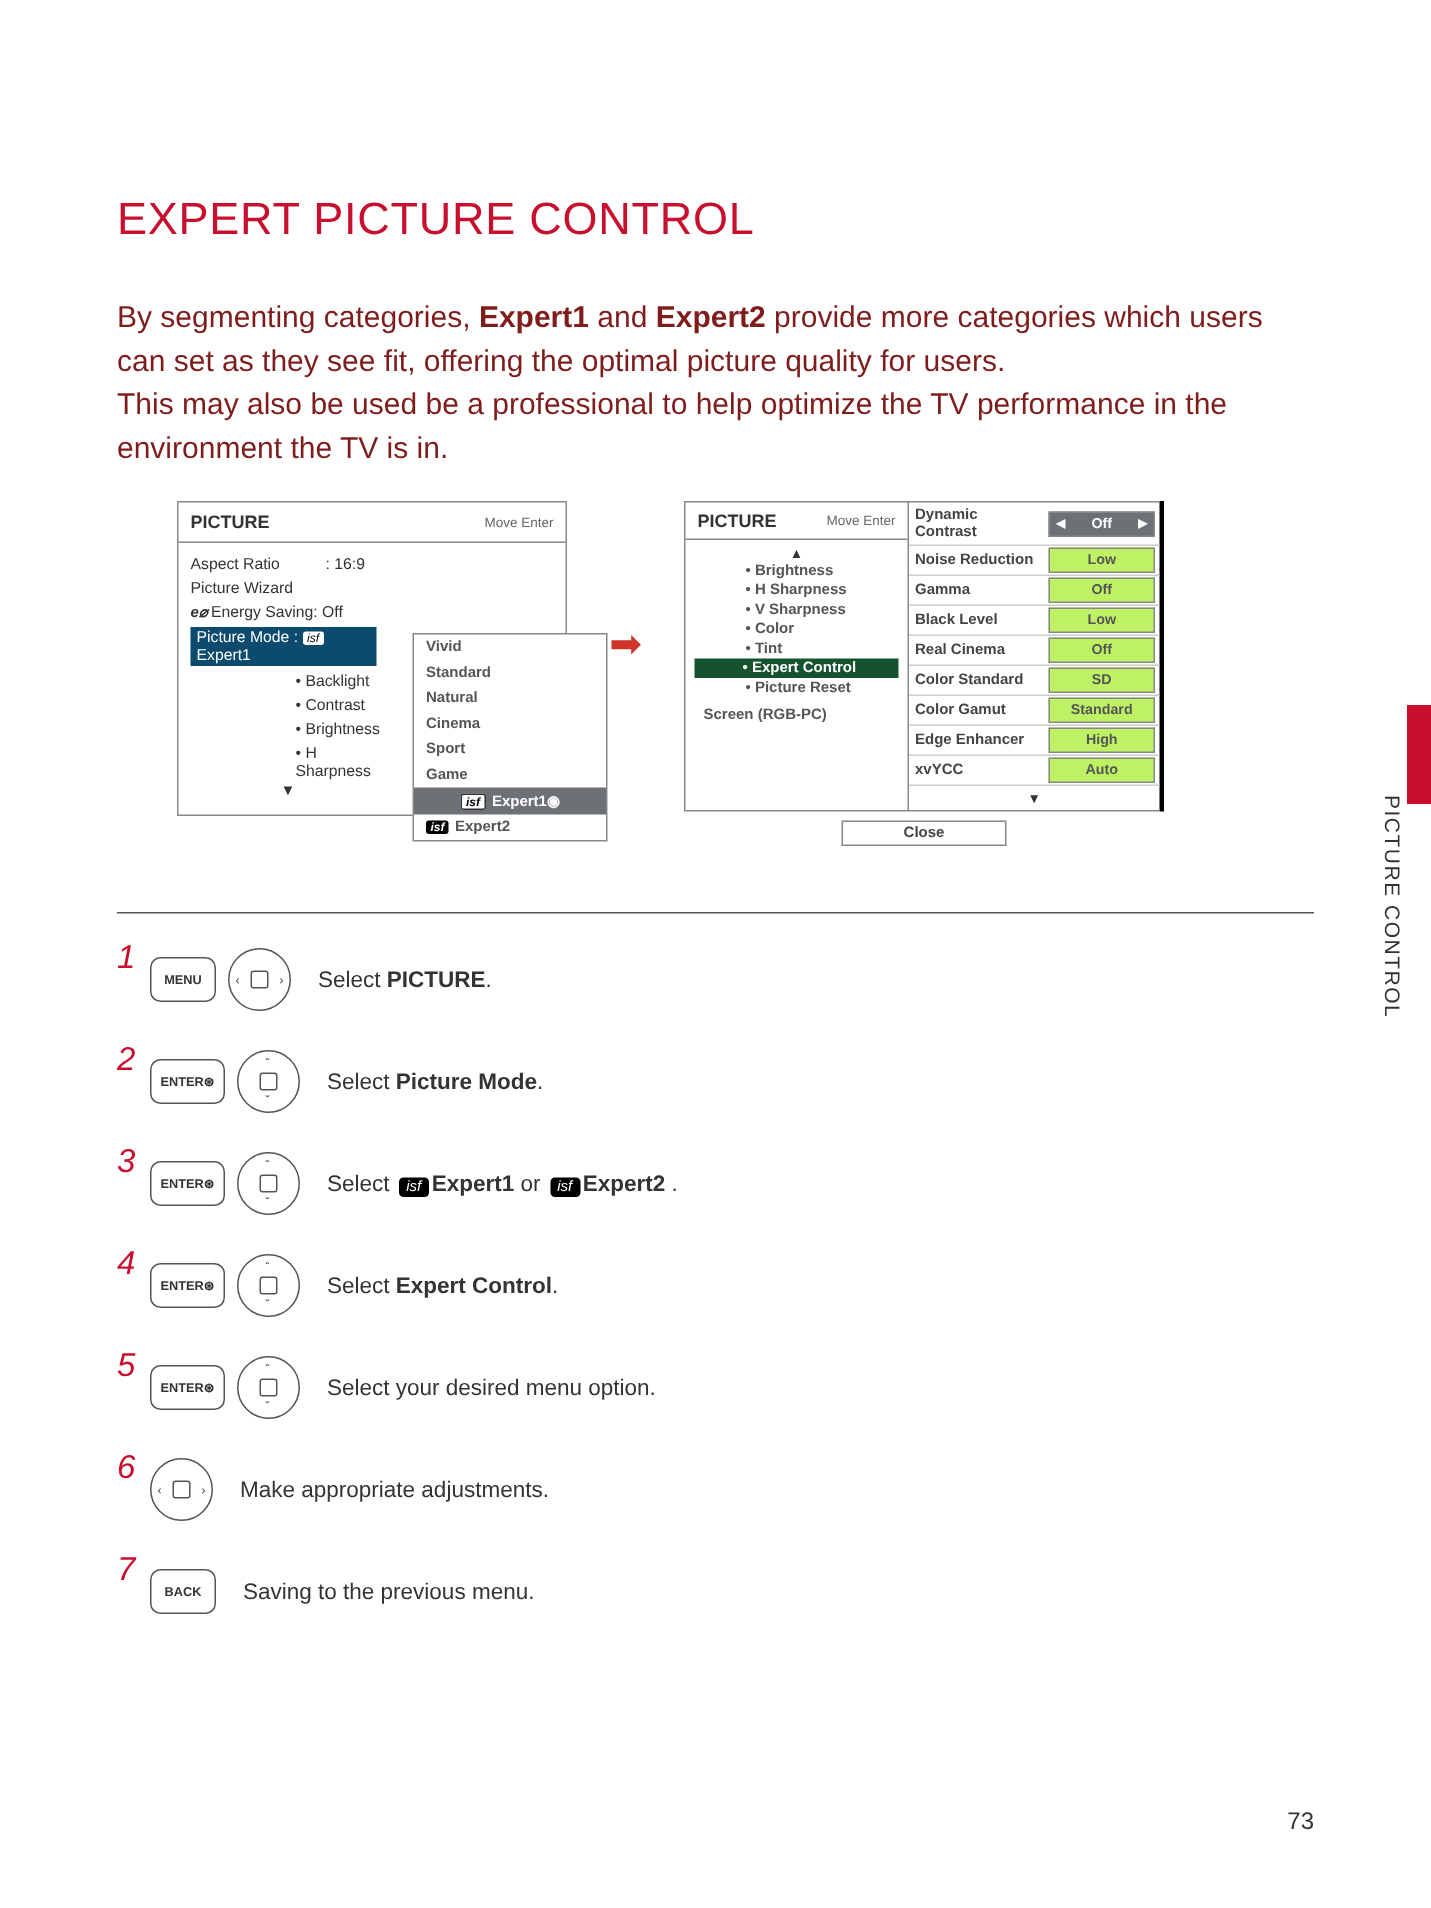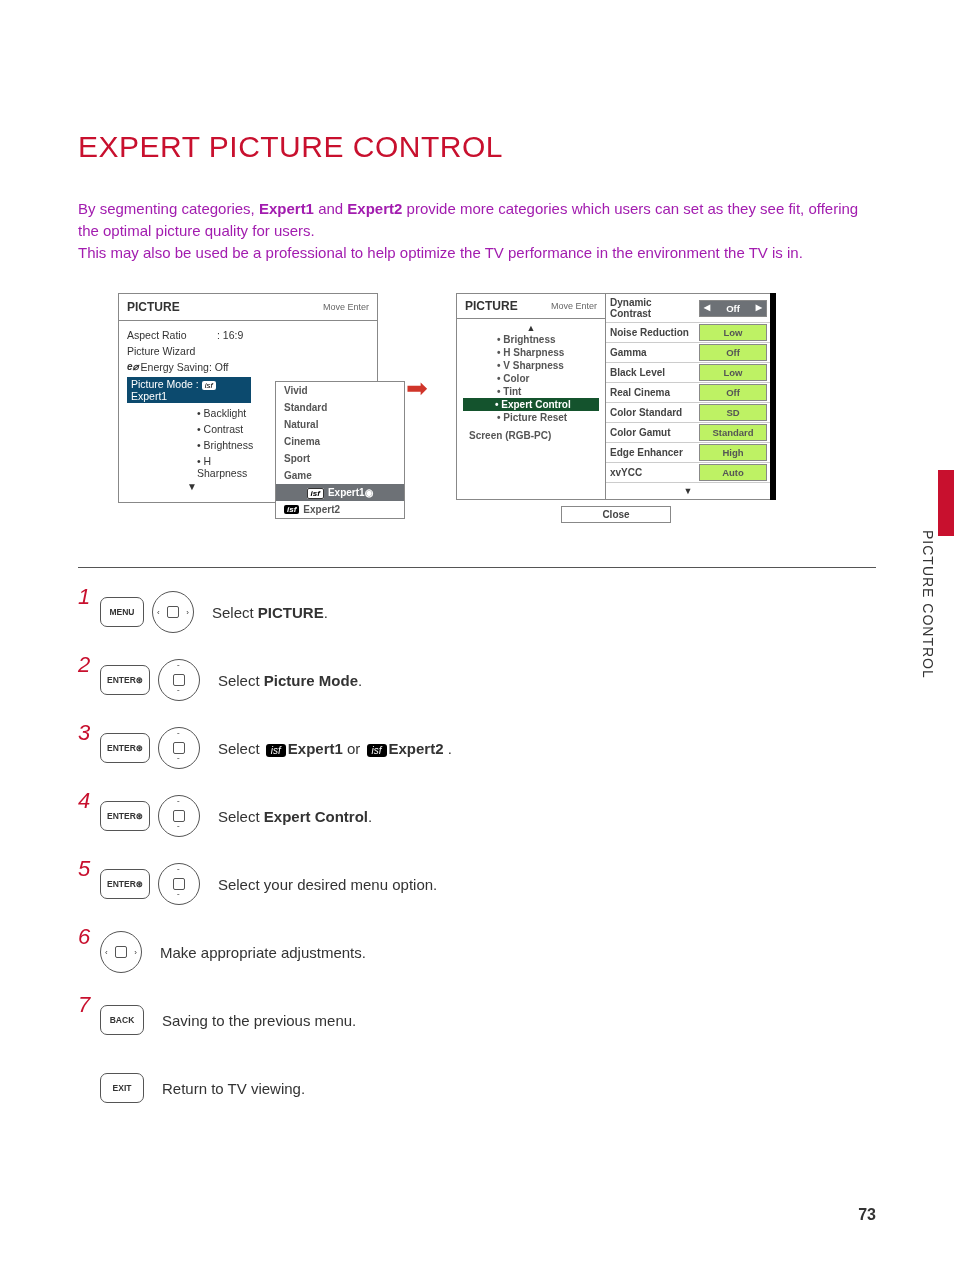--- a/index.html
+++ b/index.html
@@ -15,24 +15,24 @@
     padding: 130px 78px 0 78px;
   }
   h1 {
     color: #c8102e;
     font-size: 30px;
     font-weight: 400;
     letter-spacing: 0.5px;
     margin-bottom: 34px;
   }
   .intro {
-    font-size: 15px;
+    font-size: 20px;
     line-height: 1.45;
-    color: #a21caf;
-    margin-bottom: 30px;
+    color: #7f1d1d;
+    margin-bottom: 20px;
   }
   .intro b { font-weight: 700; }
 
   
   .osd-row {
     display: flex;
     align-items: flex-start;
     gap: 12px;
     margin: 0 10px 24px 40px;
     padding-bottom: 20px;
@@ -106,21 +106,21 @@
   .osd2-left .arrows-ud { font-size: 9px; }
   .osd2-left .it { padding: 1px 0 1px 34px; font-size: 10px; font-weight: 600; color: #555; }
   .osd2-left .it.hl2 {
     background: #14532d; color: #fff; margin: 0; padding-left: 32px;
     display: block; width: 100%;
   }
   .osd2-left .screen { padding: 6px 0 0 6px; font-size: 10px; font-weight: 600; color: #555; }
 
   .osd2-right {
     width: 170px; font-size: 10px;
-    border-right: 6px solid #000000;
+    border-right: 3px solid #000000;
   }
   .osd2-right .pair {
     display: flex; align-items: center;
     border-top: 1px solid #ccc;
   }
   .osd2-right .pair:first-child { border-top: 1px solid #888; }
   .osd2-right .k {
     width: 90px; padding: 3px 4px; font-weight: 700; color: #444;
   }
   .osd2-right .v {
@@ -192,21 +192,21 @@
     position: absolute; right: 0; top: 470px;
     width: 16px; height: 66px; background: #c8102e;
   }
   .side-tab {
     position: absolute; right: 18px; top: 530px;
     writing-mode: vertical-rl;
     font-size: 14px; letter-spacing: 1px; color: #333;
   }
   .page-num {
     position: absolute; right: 78px; bottom: 48px;
-    font-weight: 700; font-size: 16px;
+    font-weight: 400; font-size: 16px;
   }
   .eco-icon {
     display:inline-block; font-style:italic; font-weight:700;
     font-size:10px; margin-right:2px;
   }
 </style>
 </head>
 <body>
 
 <div class="page">
@@ -432,24 +432,19 @@
         </div>
       <div class="step-text">Make appropriate adjustments.</div>
     </div>
 
     <div class="step">
       <span class="num">7</span>
       <div class="btn">BACK</div>
       <div class="step-text">Saving to the previous menu.</div>
     </div>
 
-    <div class="step">
-      <span class="num"></span>
-      <div class="btn">EXIT</div>
-      <div class="step-text">Return to TV viewing.</div>
-    </div>
 
   </div>
 </div>
 
 <div class="side-tab-fill"></div>
 <div class="side-tab">PICTURE CONTROL</div>
 <div class="page-num">73</div>
 
 </body></html>

